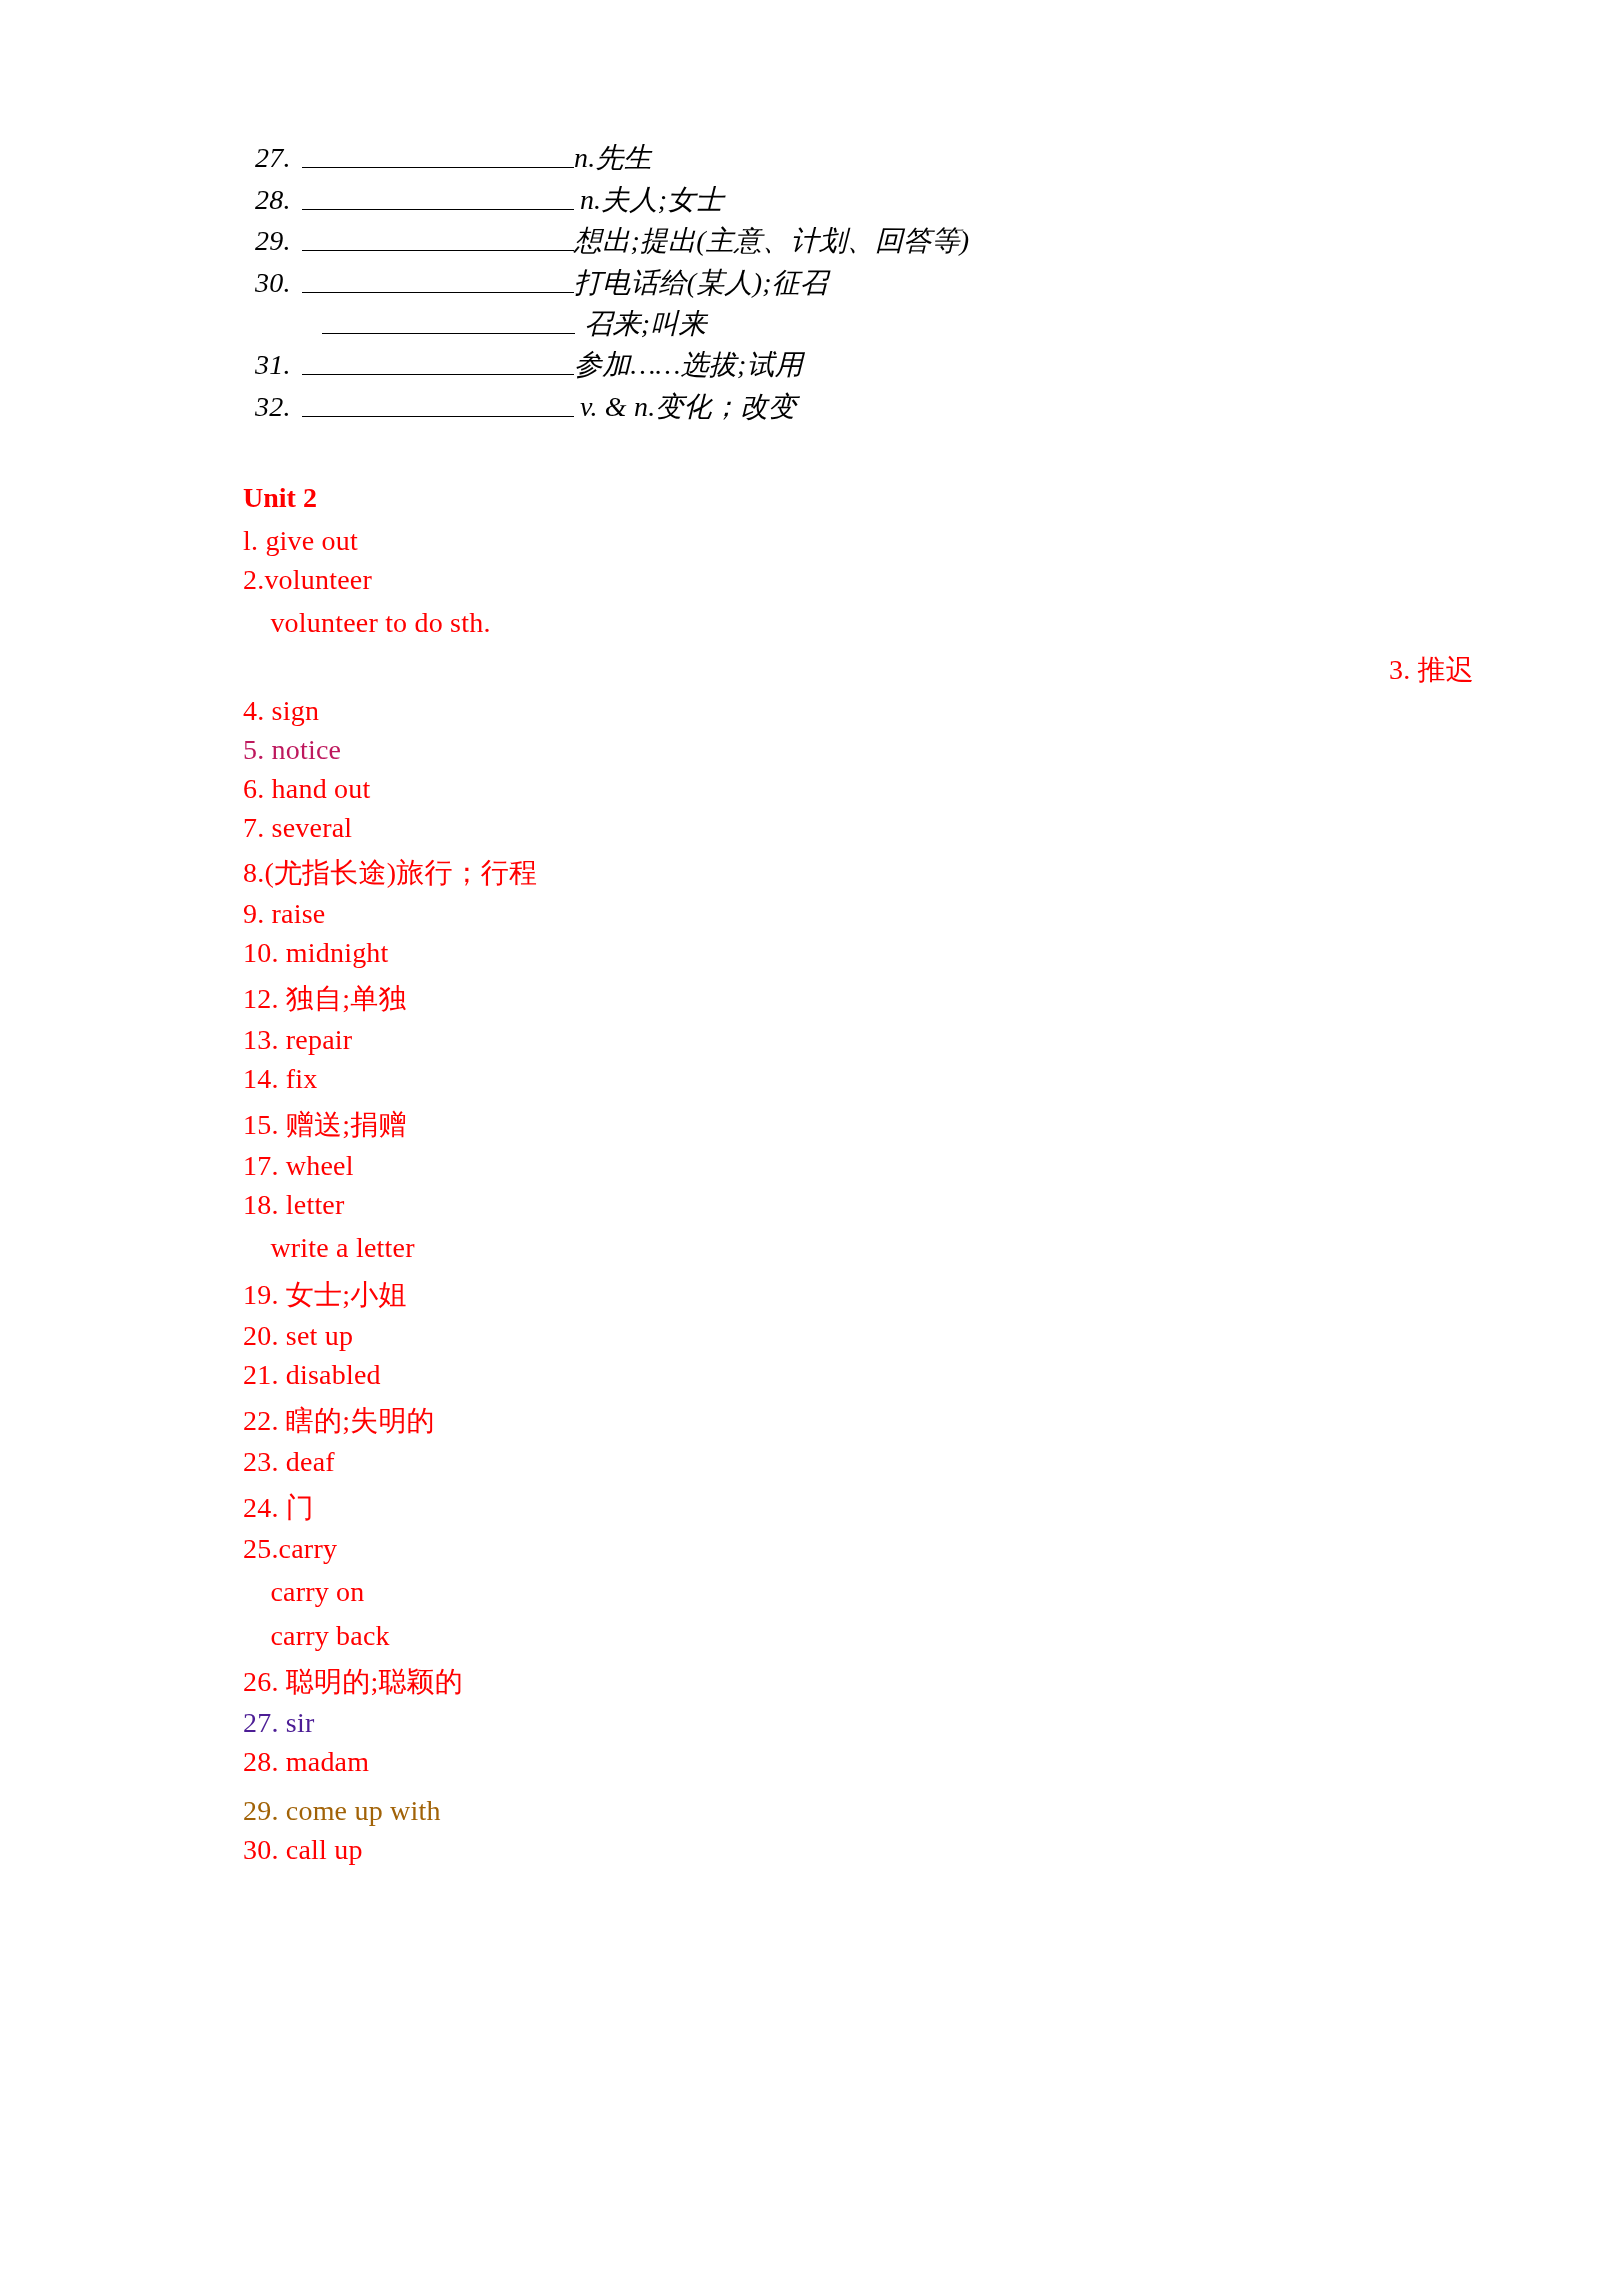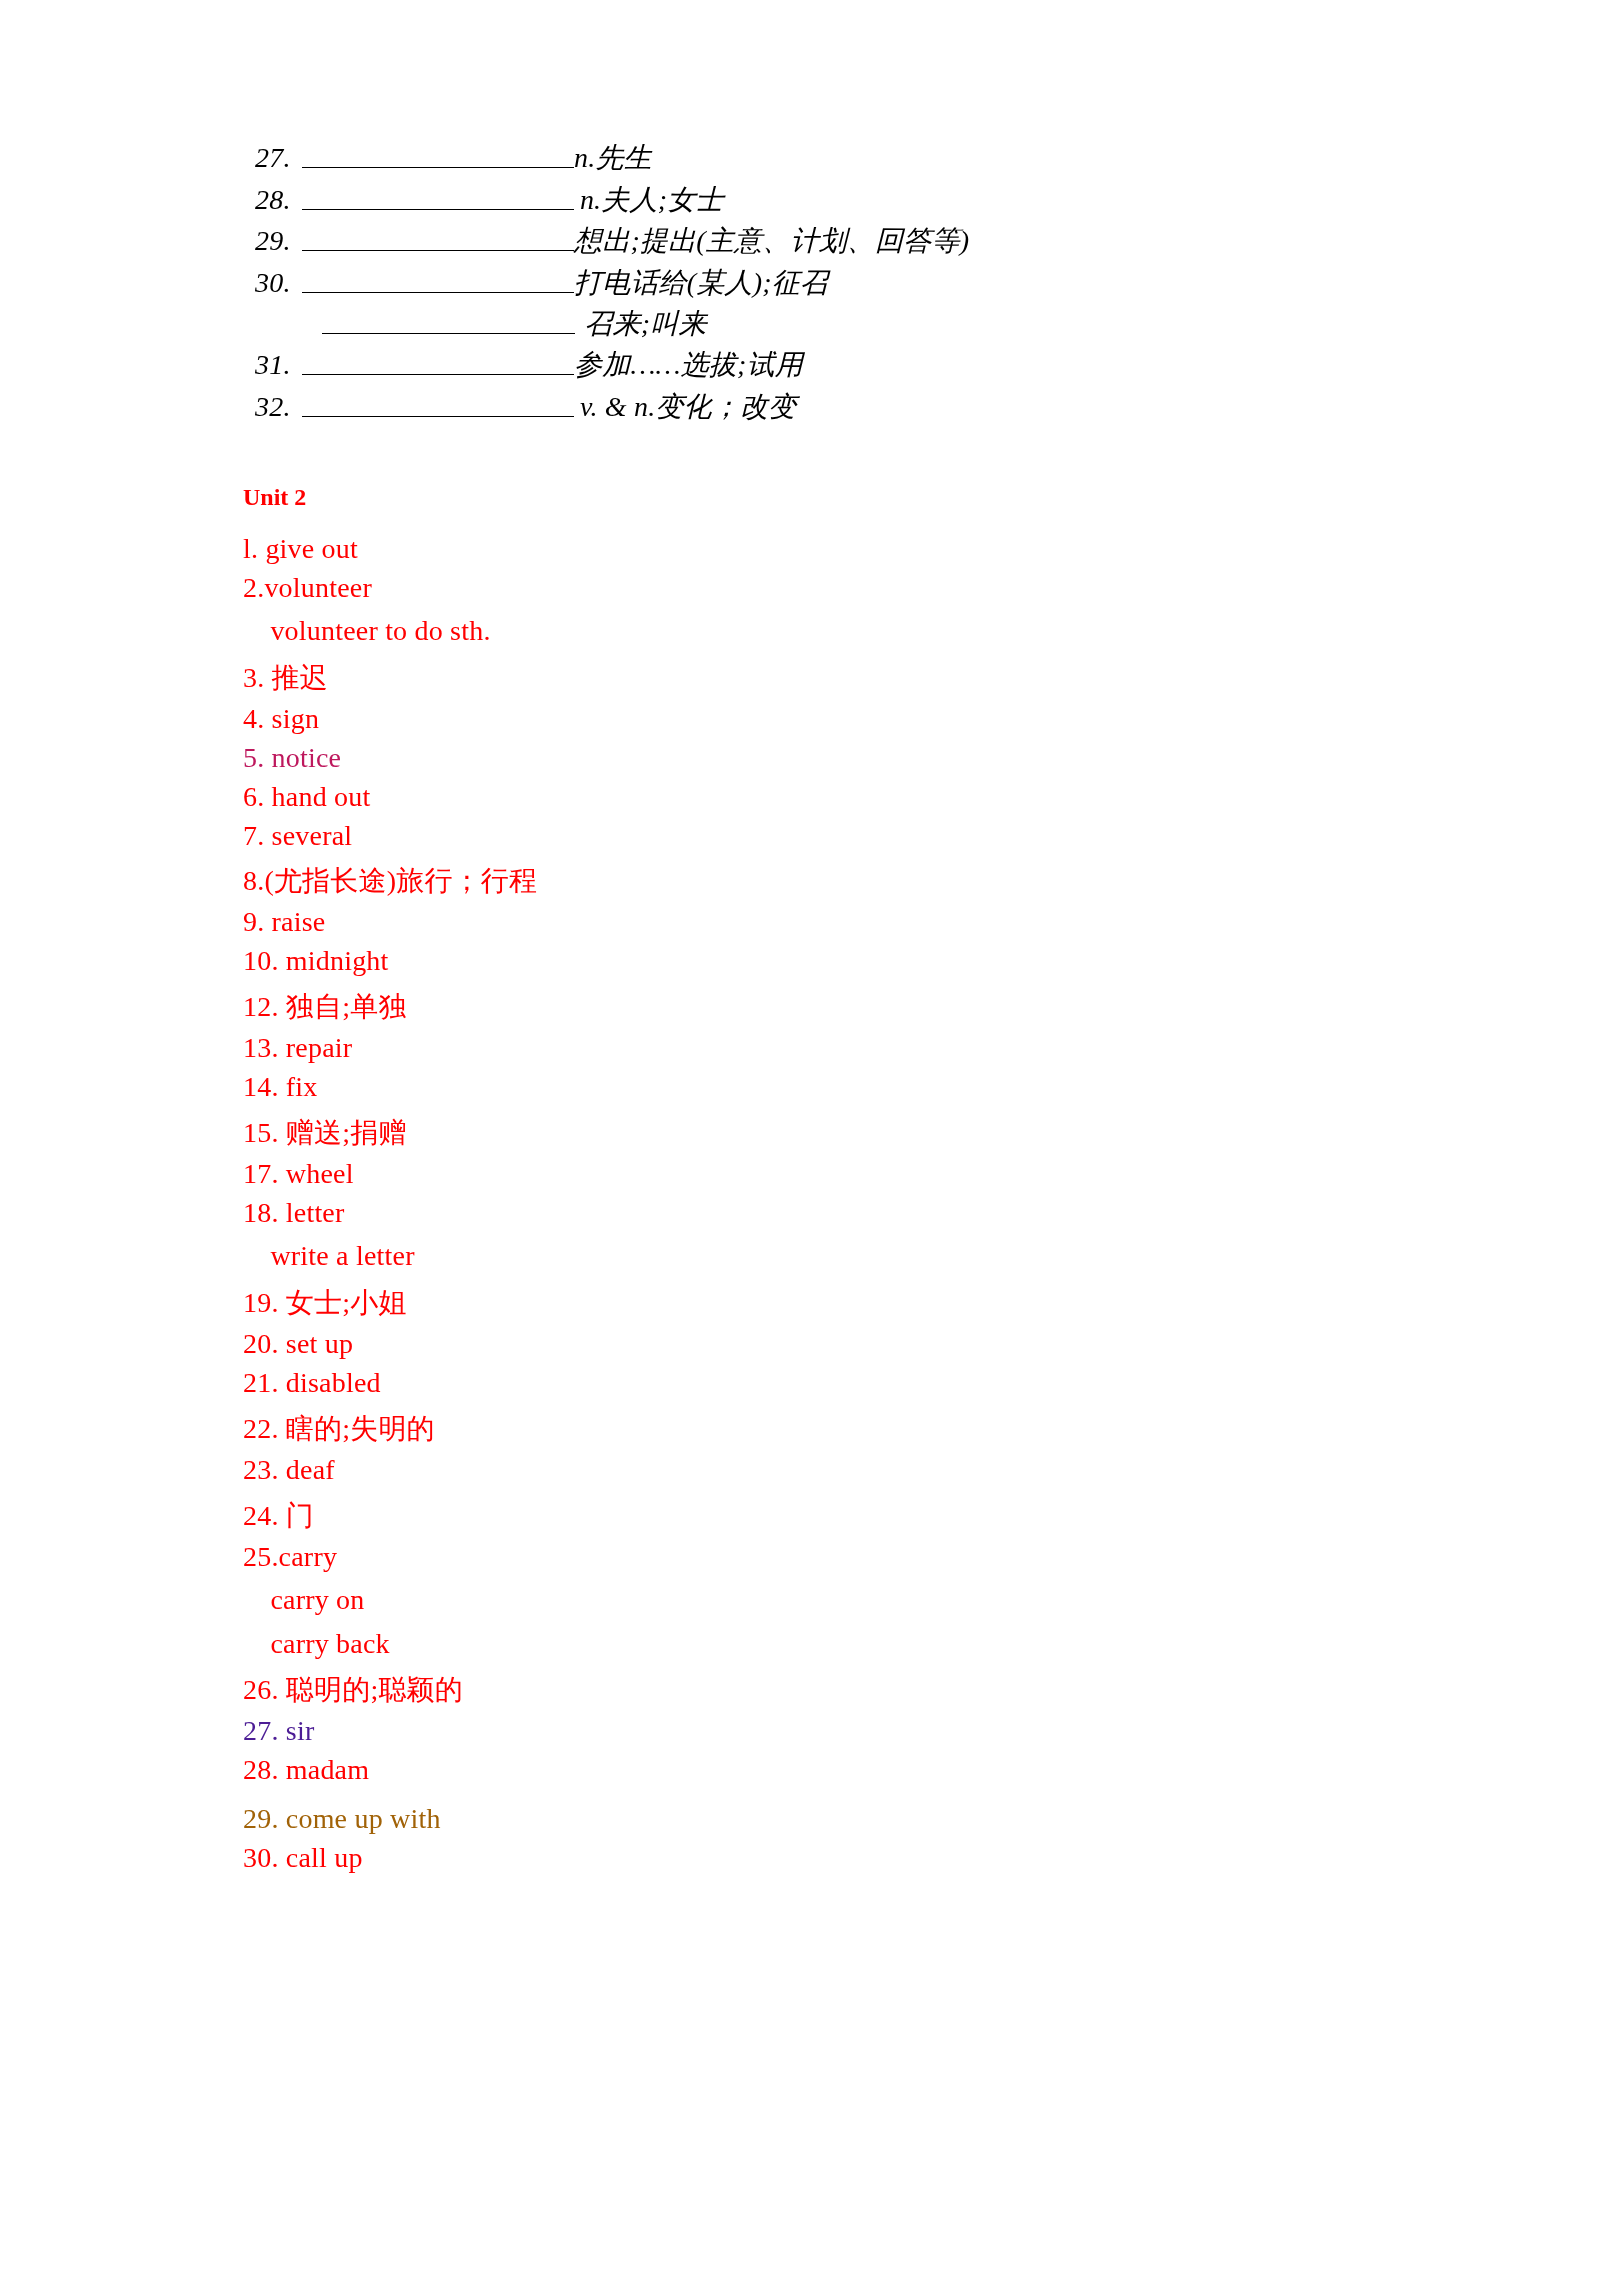--- a/index.html
+++ b/index.html
@@ -68,24 +68,24 @@
   .blank-row .def.sp {
     padding-left: 5.9px;
   }
   .blank-row .def.sp2 {
     padding-left: 9.8px;
   }
 
   
   .unit-heading {
     font-weight: bold;
-    font-size: 24px;
+    font-size: 28px;
     line-height: 39px;
     margin-top: 51px;
-    margin-bottom: 12px;
+    margin-bottom: 4px;
   }
 
   
   .vocab-list {
     margin: 0;
     padding: 0;
   }
   .vocab-item {
     font-size: 28px;
     line-height: 39px;
@@ -147,21 +147,21 @@
         <span class="def sp">v. &amp; n.变化；改变</span>
       </div>
     </div>
 
   <div class="unit-heading" style="color: rgb(255, 0, 0);">Unit 2</div>
 
   <div class="vocab-list" id="vocab-list">
       <div class="vocab-item tight" style="color: rgb(255, 0, 0);">l. give out</div>
       <div class="vocab-item tight" style="color: rgb(255, 0, 0);">2.volunteer</div>
       <div class="vocab-item sub" style="color: rgb(255, 0, 0);">volunteer to do sth.</div>
-      <div class="vocab-item cn" style="color: rgb(255, 0, 0);">3.  推迟</div>
+      <div class="vocab-item cn" style="color: rgb(255, 0, 0); text-align: right;">3.  推迟</div>
       <div class="vocab-item tight" style="color: rgb(255, 0, 0);">4. sign</div>
       <div class="vocab-item tight" style="color: #be185d;">5. notice</div>
       <div class="vocab-item tight" style="color: rgb(255, 0, 0);">6. hand out</div>
       <div class="vocab-item tight" style="color: rgb(255, 0, 0);">7. several</div>
       <div class="vocab-item cn" style="color: rgb(255, 0, 0);">8.(尤指长途)旅行；行程</div>
       <div class="vocab-item tight" style="color: rgb(255, 0, 0);">9. raise</div>
       <div class="vocab-item tight" style="color: rgb(255, 0, 0);">10. midnight</div>
       <div class="vocab-item cn" style="color: rgb(255, 0, 0);">12.  独自;单独</div>
       <div class="vocab-item tight" style="color: rgb(255, 0, 0);">13. repair</div>
       <div class="vocab-item tight" style="color: rgb(255, 0, 0);">14. fix</div>

